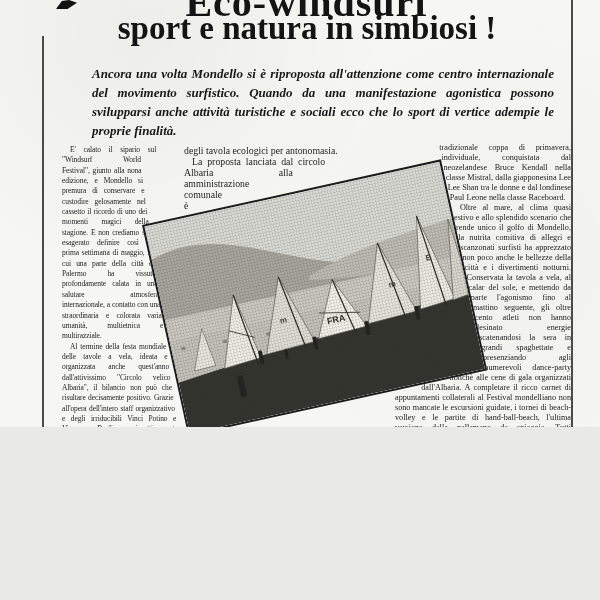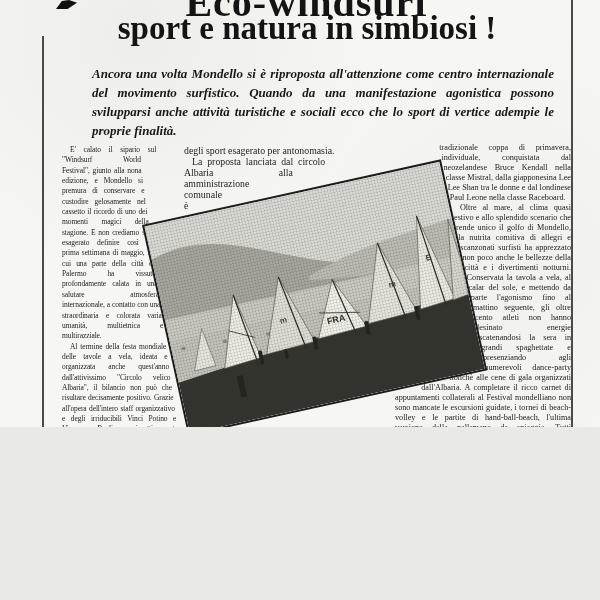--- a/index.html
+++ b/index.html
@@ -86,21 +86,21 @@
 
   <div class="col col1">
     <div class="shim shim1"></div>
     <p>E' calato il sipario sul "Windsurf World Festival", giunto alla nona edizione, e Mondello si premura di conservare e custodire gelosamente nel cassetto il ricordo di uno dei momenti magici della stagione. E non crediamo sia esagerato definire così la prima settimana di maggio, in cui una parte della città di Palermo ha vissuto profondamente calata in una salutare atmosfera internazionale, a contatto con una straordinaria e colorata varia umanità, multietnica e multirazziale.</p>
     <p>Al termine della festa mondiale delle tavole a vela, ideata e organizzata anche quest'anno dall'attivissimo "Circolo velico Albaria", il bilancio non può che risultare decisamente positivo. Grazie all'opera dell'intero staff organizzativo e degli irriducibili Vinci Potino e Vincenzo Baglione, rispettivamente presidente e direttore del circolo di viale Regina Elena, che da oltre dieci anni si dedicano anima e corpo alla promozione e alla divulgazione del windsurf in Sicilia. Ma al di là del fatto agonistico, la classica manifestazione signata Albaria tende ogni anno a orientare l'attenzione dell'opinione pubblica sui sempre attuali problemi del rispetto dell'ambiente e della vivibilità, rendendo in questo modo un utile servizio alla collettività. Ed in quest'ottica, per tutta la durata del contest, un lungo tratto di viale Regina Elena è stato trasformato in isola pedonale, con grande gioia di passanti, curiosi e appassionati del surf che, dimenticando per qualche giorno l'auto, hanno potuto passeggiare e godere di quel naturale connubio fra la natura e uno</p>
   </div>
 
   <div class="col col2">
     <div class="shim shim2a"></div>
     <div class="shim shim2b"></div>
-    <p class="cont">degli sport esagerato per antonomasia.</p>
+    <p class="cont">degli tavola ecologici per antonomasia.</p>
     <p>La proposta lanciata dal circolo Albaria alla amministrazione comunale è stata quella di mantenere chiusa al traffico questa zona per tutto l'anno. Certamente un'iniziativa encomiabile per combattere l'inquinamento. Ma oltre all'aspetto ecologico, il "Windsurf World Festival", grazie alla partecipazione dei più forti atleti del mondo (tra cui i neozelandesi campioni olimpici Bruce e Barbara Kendall) ha fatto vivere per sette giorni momenti di grande livello tecnico, con le due regate in cartellone. Il campionato europeo open a squadre, al quale hanno preso parte sette nazioni (Francia, Australia, Nuova Zelanda, Giappone, Cina, Israele e Italia) vinto dagli azzurri Paco Wirz, Riccardo Giordano e Manuela Arcidiacono, e la "Spring Cup",</p>
   </div>
 
   <div class="col col3">
     <div class="shim shim3"></div>
     <p class="cont">tradizionale coppa di primavera, individuale, conquistata dal neozelandese Bruce Kendall nella classe Mistral, dalla giapponesina Lee Lee Shan tra le donne e dal londinese Paul Leone nella classe Raceboard.</p>
     <p>Oltre al mare, al clima quasi estivo e allo splendido scenario che rende unico il golfo di Mondello, la nutrita comitiva di allegri e scanzonati surfisti ha apprezzato non poco anche le bellezze della città e i divertimenti notturni. Conservata la tavola a vela, al calar del sole, e mettendo da parte l'agonismo fino al mattino seguente, gli oltre cento atleti non hanno lesinato energie scatenandosi la sera in grandi spaghettate e presenziando agli innumerevoli dance-party nonchè alle cene di gala organizzati dall'Albaria. A completare il ricco carnet di appuntamenti collaterali al Festival mondelliano non sono mancate le escursioni guidate, i tornei di beach-volley e le partite di hand-ball-beach, l'ultima versione della pallamano da spiaggia. Tutti ingredienti che hanno contribuito a rendere indimenticabile il soggiorno a Palermo e nell'Isola degli "acrobati" della tavola a vela dei cinque continenti.</p>
   </div>
 
   <div class="author">Raffaella Daino</div>

